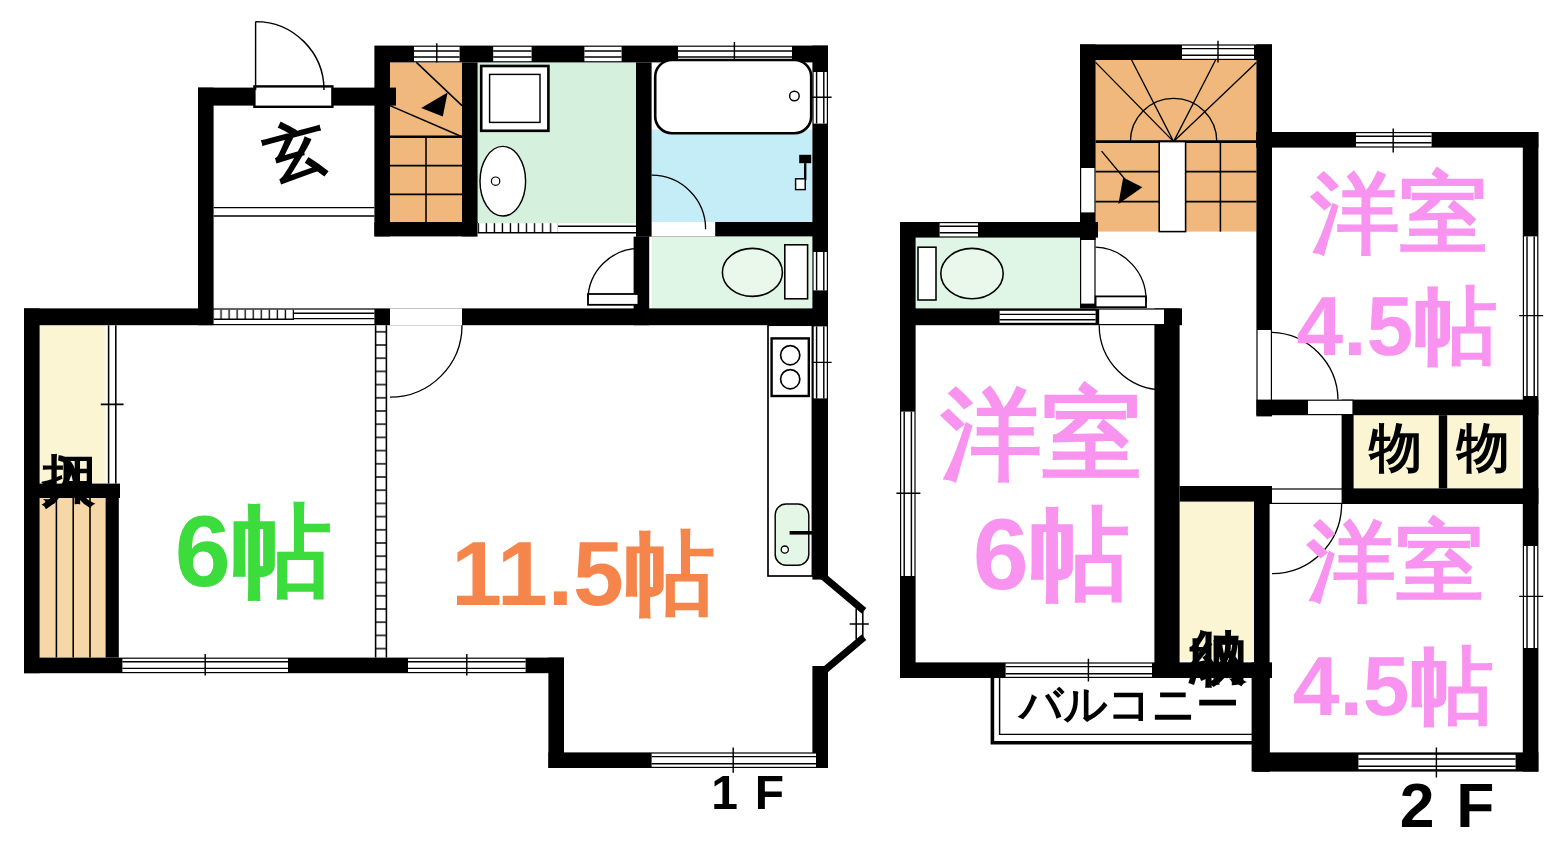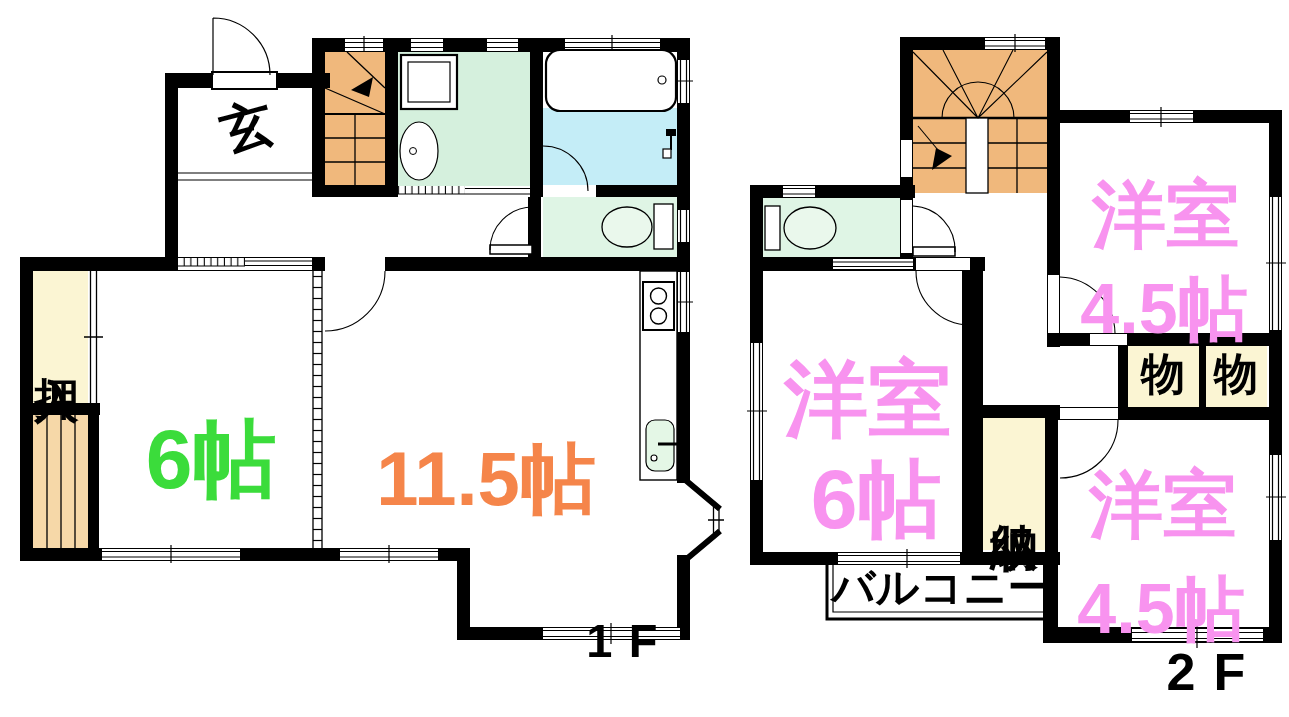--- a/index.html
+++ b/index.html
@@ -21,39 +21,39 @@
     line-height:1;
     white-space:nowrap;
     color:var(--c-text);
   }
   .vert{
     writing-mode:vertical-rl;
     text-orientation:upright;
   }
   .green{color:var(--c-japanese_room_label);}
   .orange{color:var(--c-ldk_label);}
-  .pink{color:var(--c-western_room_label);margin-top:37px;}
+  .pink{color:var(--c-western_room_label);}
 
   .genkan{left:247px;top:127px;font-size:52px;transform:translate(-50%,-50%) rotate(-15deg);}
   .oshiire{left:57px;top:342px;font-size:44px;}
   .washitsu-name{left:206px;top:359px;font-size:84px;}
   .washitsu-size{left:211px;top:459px;font-size:84px;}
   .ldk-name{left:492px;top:380px;font-size:72px;letter-spacing:0.22em;}
   .ldk-size{left:486px;top:479px;font-size:76px;}
-  .f1{left:630px;top:640px;font-size:47px;letter-spacing:0.35em;}
+  .f1{left:630px;top:661px;font-size:40px;letter-spacing:0.35em;}
   .y6-name{left:868px;top:362px;font-size:84px;}
   .y6-size{left:876px;top:462px;font-size:84px;}
   .up45-name{left:1166px;top:178px;font-size:74px;}
   .up45-size{left:1164px;top:272px;font-size:70px;}
   .low45-name{left:1163px;top:468px;font-size:74px;}
   .low45-size{left:1161px;top:572px;font-size:70px;}
   .shuno{left:1014px;top:486px;font-size:48px;}
   .monoL{left:1163px;top:374px;font-size:44px;}
   .monoR{left:1236px;top:374px;font-size:44px;}
-  .balcony{left:941px;top:587px;font-size:43px;}
+  .balcony{left:941px;top:587px;font-size:36px;}
   .f2{left:1215px;top:672px;font-size:52px;letter-spacing:0.35em;}
 </style>
 </head>
 <body>
 
 <div id="plan">
 
 <svg width="1289" height="717" viewBox="0 0 1289 717">
   <defs>
     <pattern id="rungs" x="313" y="271" width="9" height="11" patternUnits="userSpaceOnUse">

